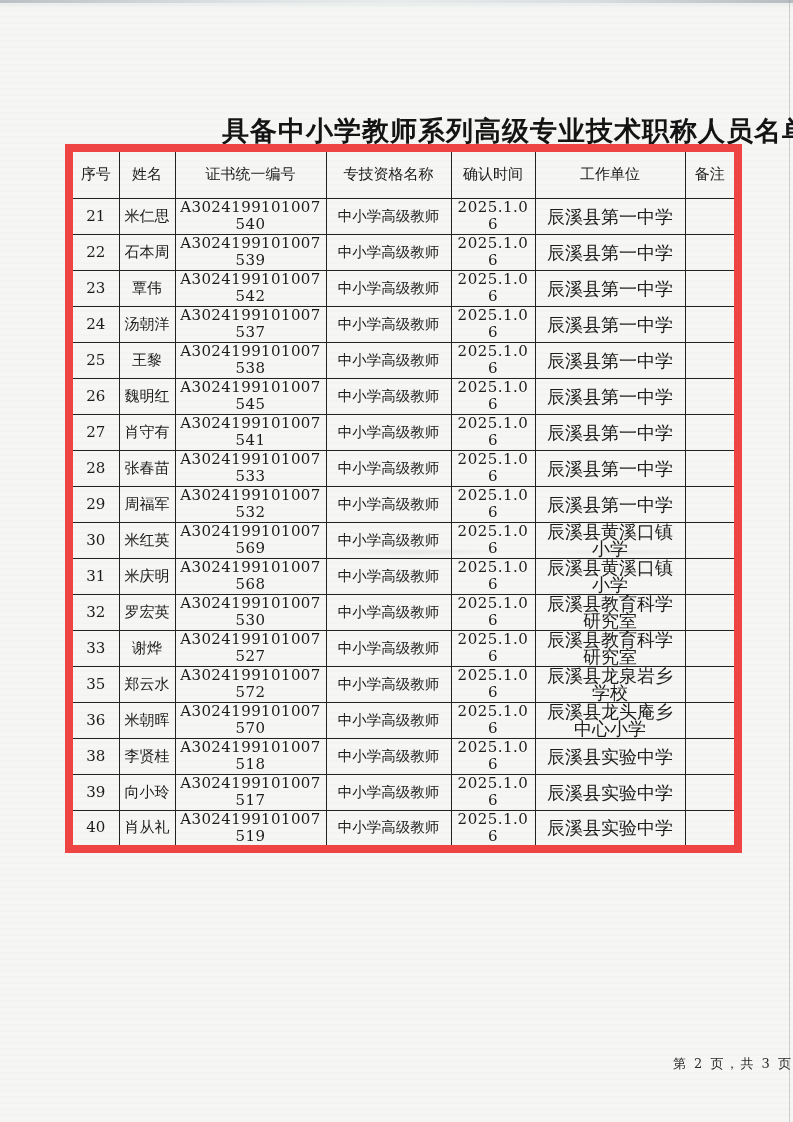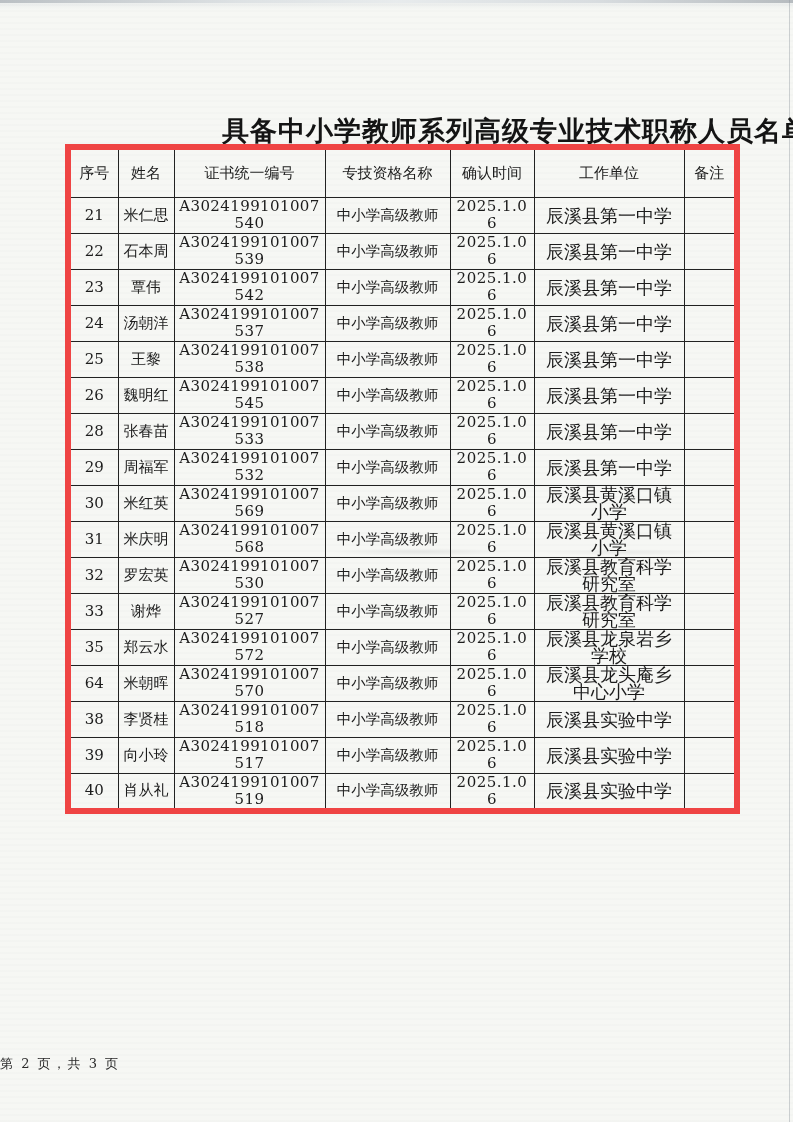--- a/index.html
+++ b/index.html
@@ -51,21 +51,21 @@
     letter-spacing: 1px;
     color: #141414;
   }
   table.doc-table {
     position: absolute;
     left: 65px;
     top: 144px;
     width: 669px;
     border-collapse: collapse;
     table-layout: fixed;
-    border: 6px solid #ef4444;
+    border: 8px solid #ef4444;
     padding-left: 48px;
   }
   .doc-table th, .doc-table td {
     border: 1.5px solid #222;
     text-align: center;
     vertical-align: middle;
     padding: 0 3px;
     font-weight: normal;
     font-size: 15px;
     line-height: 17px;
@@ -79,21 +79,21 @@
     letter-spacing: 0.4px;
   }
   td.cell-confirm-date { font-size: 15px; letter-spacing: 0.5px; }
   td.cell-work-unit { font-size: 18px; }
   td.cell-qualification { font-size: 14.5px; }
   .doc-footer {
     position: absolute;
     top: 1055px;
     left: 0;
     width: 100%;
-    text-align: left;
+    text-align: right;
     font-size: 13px;
     letter-spacing: 2px;
     color: #2a2a2a;
   }
   
   .smudge-a {
     position: absolute;
     left: 330px; top: 548px;
     width: 180px; height: 8px;
     background: radial-gradient(ellipse at center, rgba(90,95,100,0.10), rgba(0,0,0,0) 70%);
@@ -186,20 +186,29 @@
       <tr>
       <td class="cell-serial">26</td>
       <td class="cell-name">魏明红</td>
       <td class="cell-certificate-number">A3024199101007545</td>
       <td class="cell-qualification">中小学高级教师</td>
       <td class="cell-confirm-date">2025.1.06</td>
       <td class="cell-work-unit">辰溪县第一中学</td>
       <td class="cell-note"></td>
     </tr>
       <tr>
+      <td class="cell-serial">27</td>
+      <td class="cell-name">肖守有</td>
+      <td class="cell-certificate-number">A3024199101007541</td>
+      <td class="cell-qualification">中小学高级教师</td>
+      <td class="cell-confirm-date">2025.1.06</td>
+      <td class="cell-work-unit">辰溪县第一中学</td>
+      <td class="cell-note"></td>
+    </tr>
+      <tr>
       <td class="cell-serial">28</td>
       <td class="cell-name">张春苗</td>
       <td class="cell-certificate-number">A3024199101007533</td>
       <td class="cell-qualification">中小学高级教师</td>
       <td class="cell-confirm-date">2025.1.06</td>
       <td class="cell-work-unit">辰溪县第一中学</td>
       <td class="cell-note"></td>
     </tr>
       <tr>
       <td class="cell-serial">29</td>
@@ -249,21 +258,21 @@
       <tr>
       <td class="cell-serial">35</td>
       <td class="cell-name">郑云水</td>
       <td class="cell-certificate-number">A3024199101007572</td>
       <td class="cell-qualification">中小学高级教师</td>
       <td class="cell-confirm-date">2025.1.06</td>
       <td class="cell-work-unit">辰溪县龙泉岩乡学校</td>
       <td class="cell-note"></td>
     </tr>
       <tr>
-      <td class="cell-serial">64</td>
+      <td class="cell-serial">36</td>
       <td class="cell-name">米朝晖</td>
       <td class="cell-certificate-number">A3024199101007570</td>
       <td class="cell-qualification">中小学高级教师</td>
       <td class="cell-confirm-date">2025.1.06</td>
       <td class="cell-work-unit">辰溪县龙头庵乡中心小学</td>
       <td class="cell-note"></td>
     </tr>
       <tr>
       <td class="cell-serial">38</td>
       <td class="cell-name">李贤桂</td>

